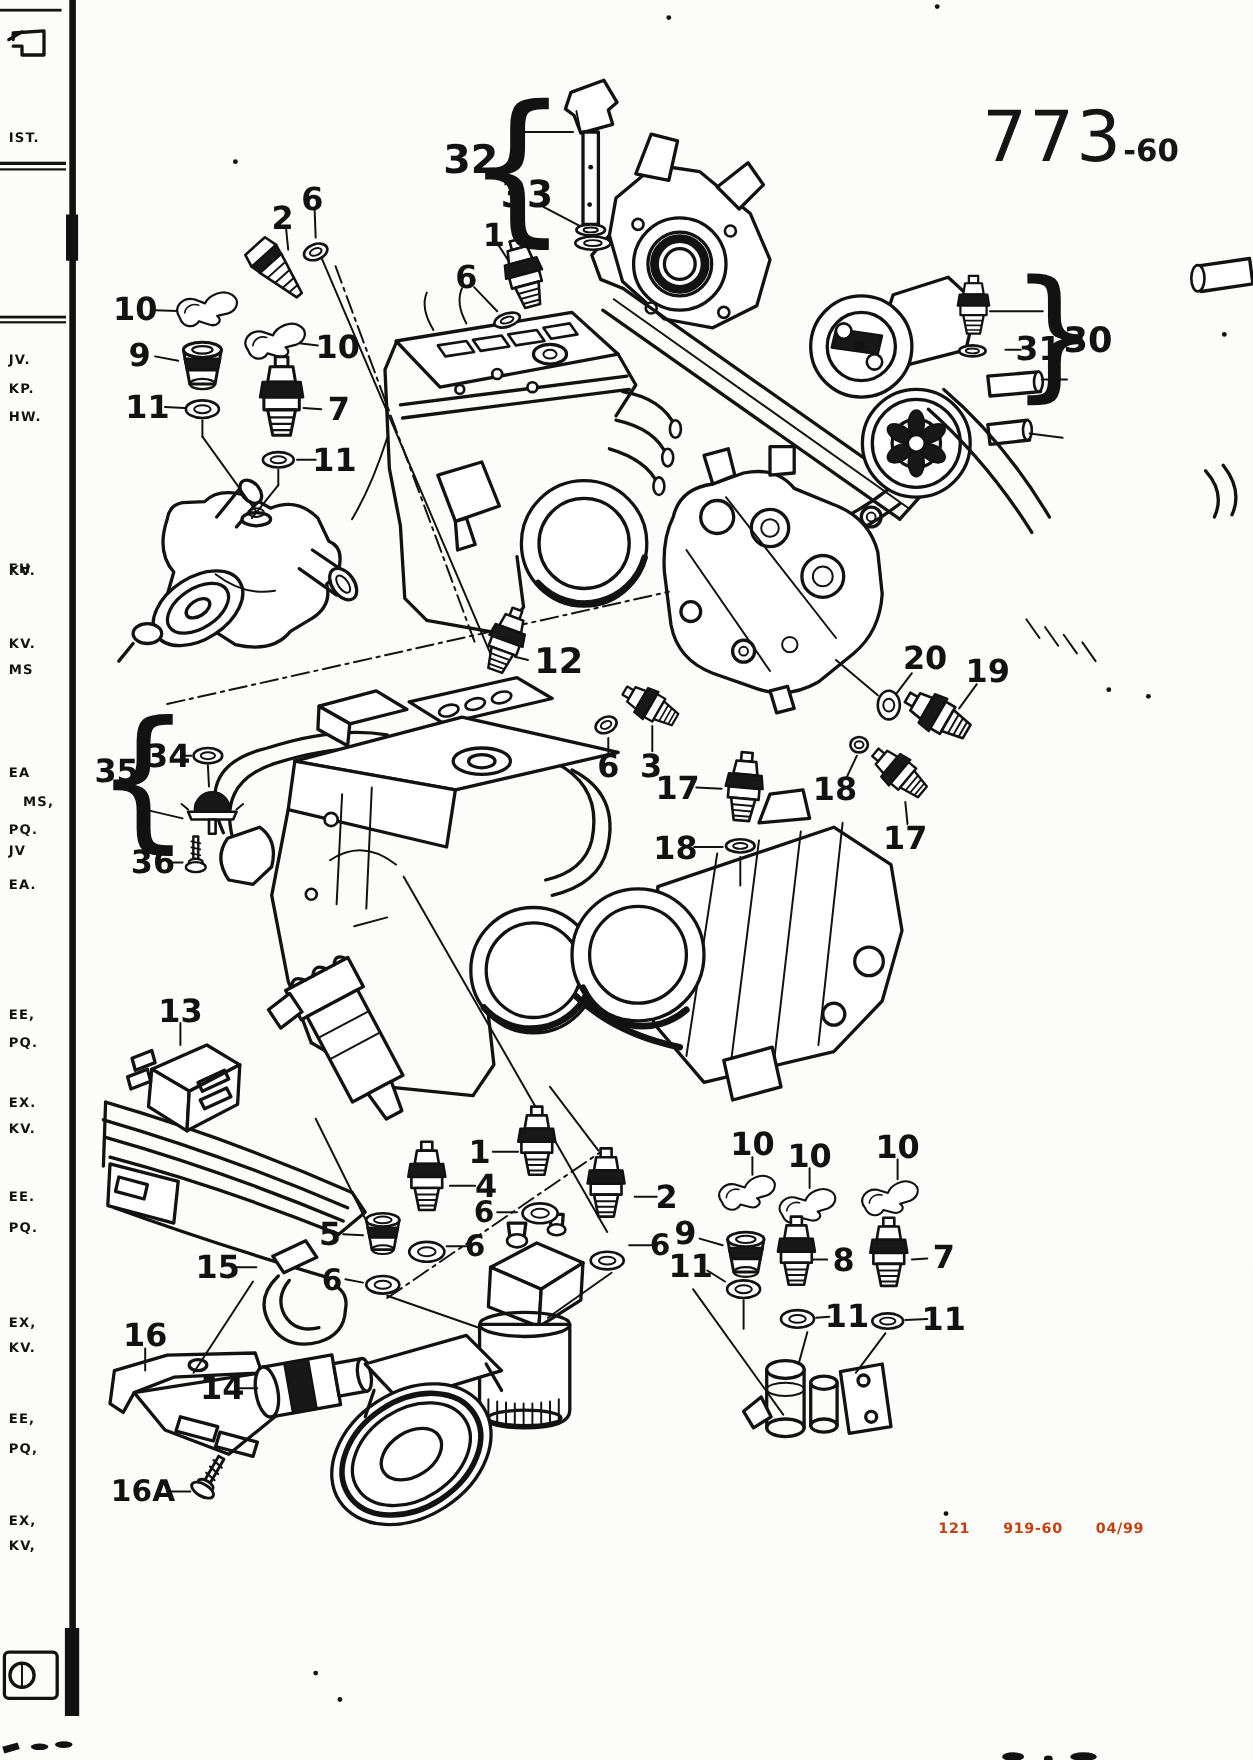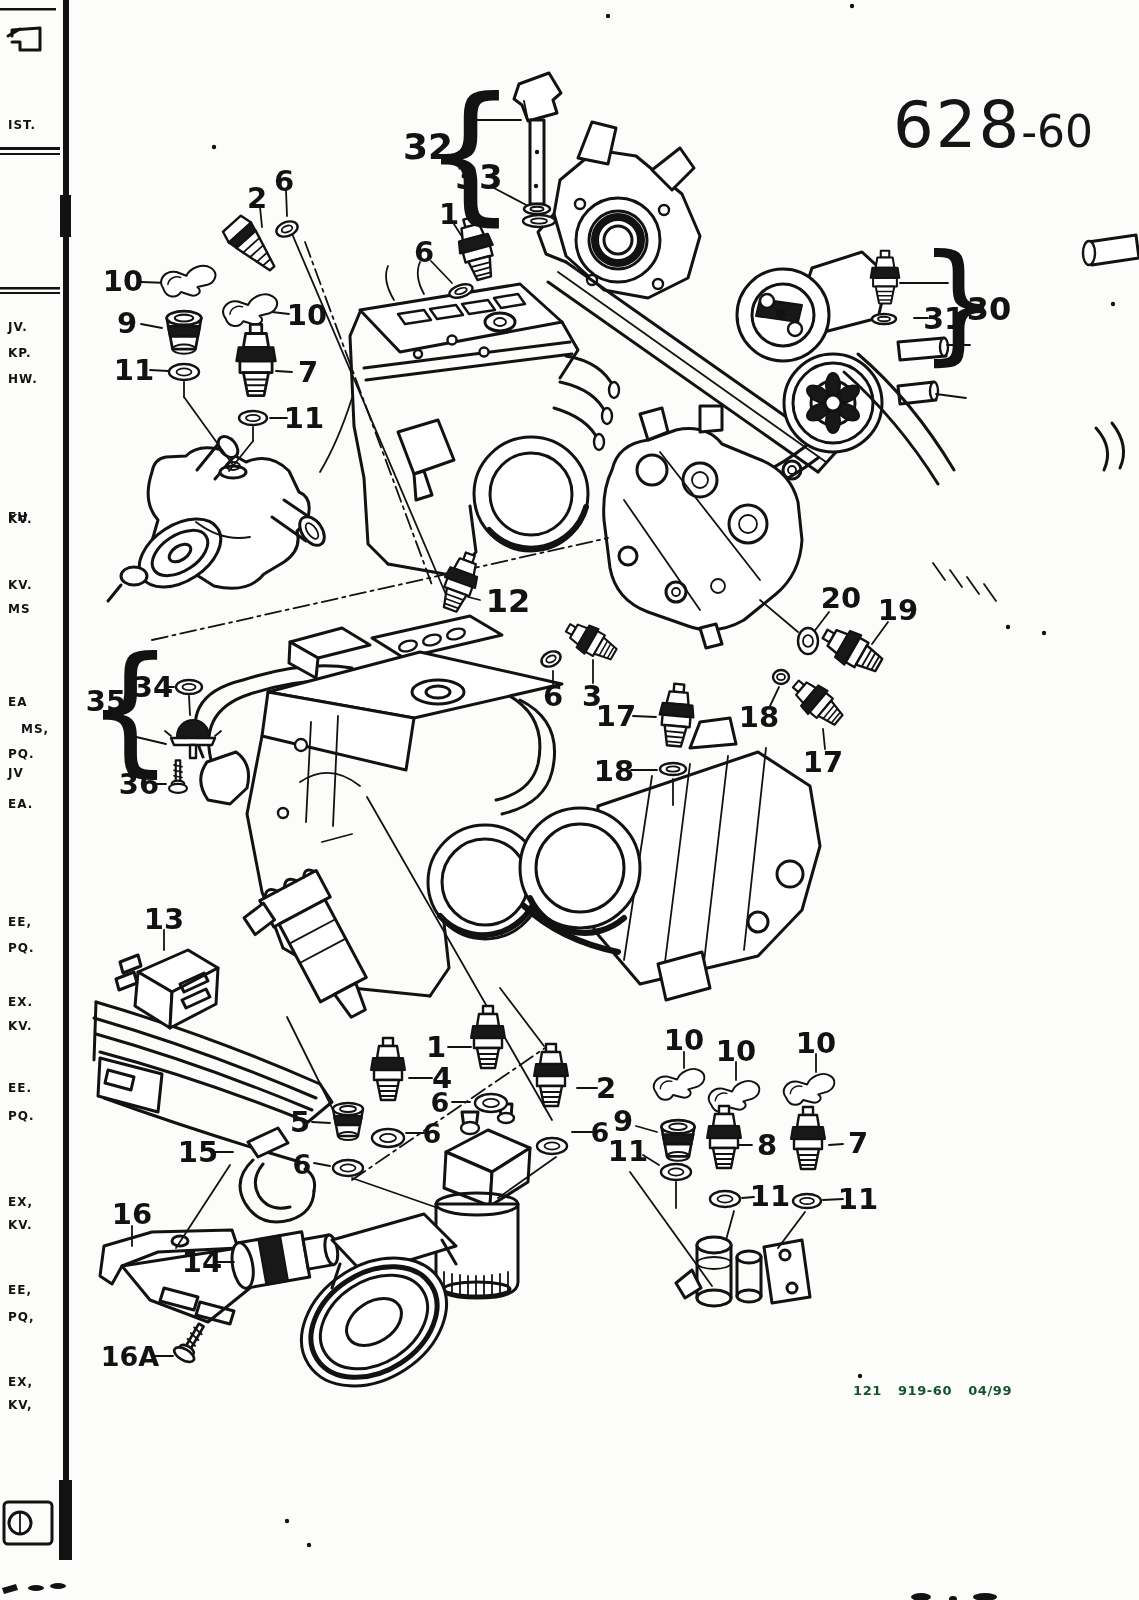--- a/index.html
+++ b/index.html
@@ -1,23 +1,23 @@
 <!DOCTYPE html>
 <html><head>
 <meta charset="utf-8">
 <style>
   html,body{margin:0;padding:0;background:#ddd;}
   .page{position:relative;width:1139px;height:1600px;background:#fcfcfa;overflow:hidden;
         font-family:"DejaVu Sans",sans-serif;color:#111;}
   .page svg{position:absolute;left:0;top:0;}
   .hdr{position:absolute;top:88px;left:893px;white-space:nowrap;color:#151515;}
   .hdr .big{font-size:64px;font-weight:500;letter-spacing:2px;}
-  .hdr .small{font-size:44px;font-weight:400;}
+  .hdr .small{font-size:28px;font-weight:700;}
   .ftr{position:absolute;top:1383px;left:853px;font-size:13px;font-weight:bold;
-       letter-spacing:.6px;color:#14532d;display:flex;gap:16px;white-space:pre;text-align:center;}
+       letter-spacing:.6px;color:#c2410c;display:flex;gap:30px;white-space:pre;text-align:center;}
   .sb{position:absolute;left:8px;font-size:12px;font-weight:bold;letter-spacing:1px;color:#121212;white-space:nowrap;}
   
   .f{fill:#fff;stroke:#121212;stroke-width:3;stroke-linejoin:round;stroke-linecap:round;}
   .f2{fill:#fff;stroke:#121212;stroke-width:2.4;stroke-linejoin:round;stroke-linecap:round;}
   .s{fill:none;stroke:#121212;stroke-width:3;stroke-linejoin:round;stroke-linecap:round;}
   .t{fill:none;stroke:#121212;stroke-width:1.8;stroke-linecap:round;}
   .h{fill:none;stroke:#121212;stroke-width:6;stroke-linecap:round;}
   .d{fill:#121212;stroke:none;}
   .d2{fill:#181818;stroke:#121212;stroke-width:2;stroke-linejoin:round;}
   .dd{stroke-dasharray:16 5 3 5;}
@@ -701,21 +701,21 @@
         <circle cx="852" cy="6" r="2.2" class="d"></circle>
         <circle cx="1113" cy="304" r="2.2" class="d"></circle>
         <circle cx="1008" cy="627" r="2.2" class="d"></circle>
         <circle cx="1044" cy="633" r="2.2" class="d"></circle>
         <circle cx="287" cy="1521" r="2.2" class="d"></circle>
         <circle cx="309" cy="1545" r="2.2" class="d"></circle>
         <circle cx="860" cy="1376" r="2.2" class="d"></circle>
       </g>
   </svg>
 
-  <div class="hdr"><span class="big">628</span><span class="small">-60</span></div>
+  <div class="hdr"><span class="big">773</span><span class="small">-60</span></div>
 
   <div class="ftr">
     <span>121</span>
     <span>919-60</span>
     <span>04/99</span>
   </div>
 
   <div id="sidebar">
       <div class="sb" style="top: 118px;">IST.</div>
       <div class="sb" style="top: 320px;">JV.</div>

